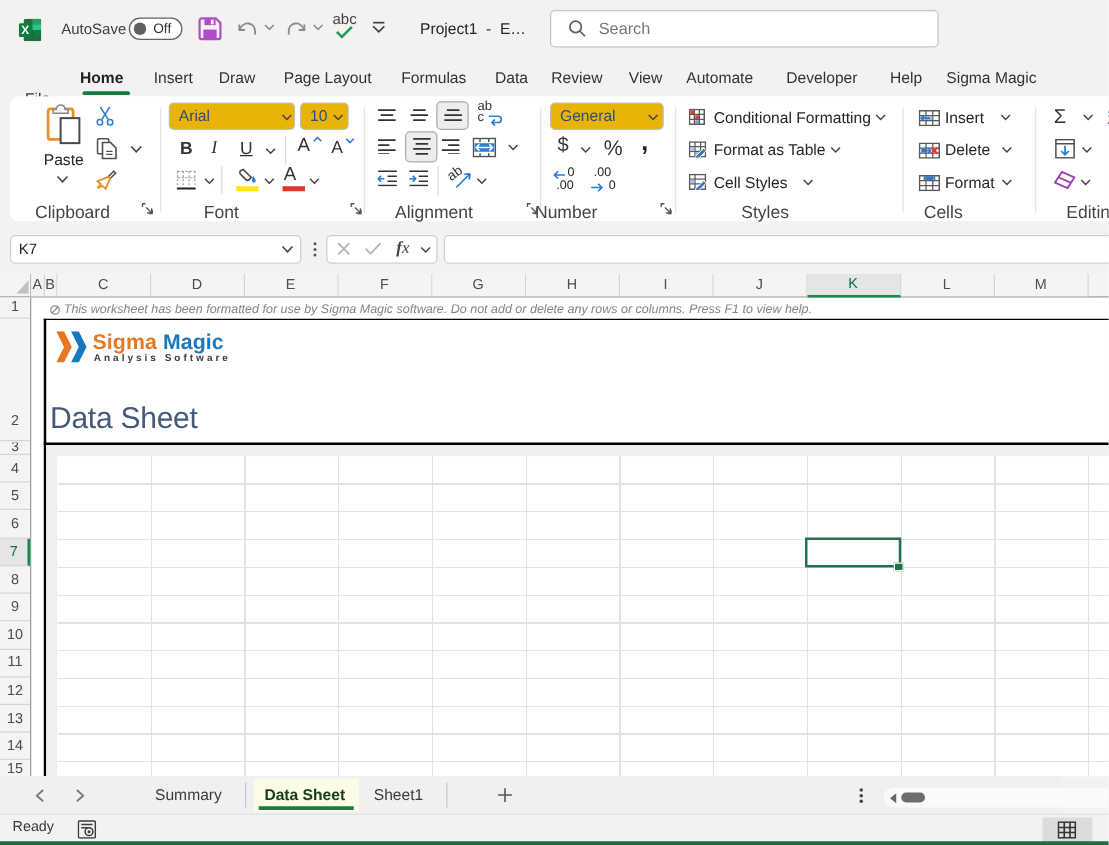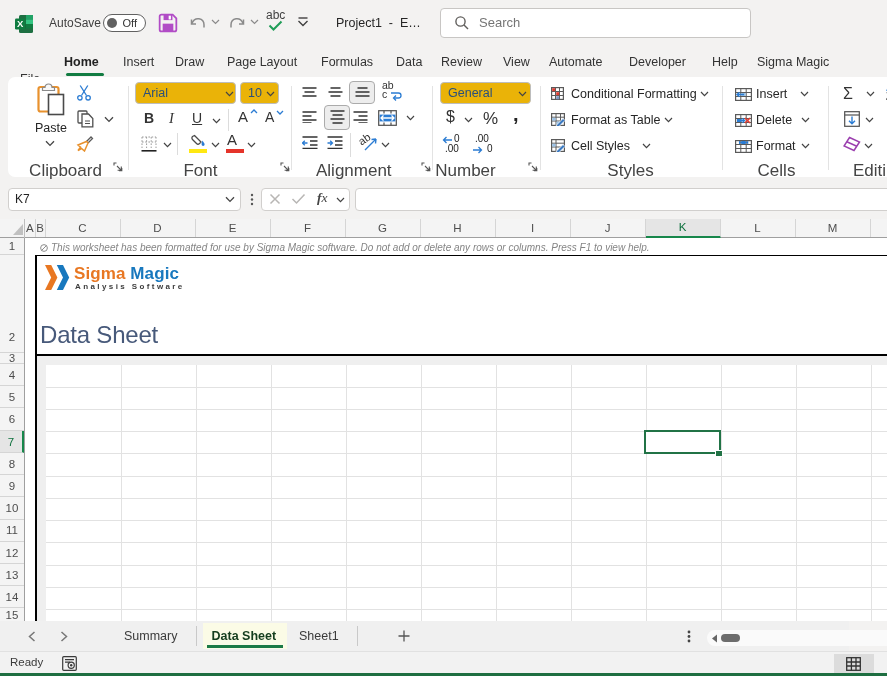--- a/index.html
+++ b/index.html
@@ -6,21 +6,21 @@
 #app{position:relative;width:887px;height:676px;overflow:hidden;background:#f3f2f1;
   font-family:"Liberation Sans",sans-serif;-webkit-font-smoothing:antialiased;}
 #app *{box-sizing:border-box;}
 .abs{position:absolute;}
 
 .ttxt{font-size:12px;color:#404040;}
 
 #ribbon{position:absolute;left:8px;top:77px;width:879px;height:100px;background:#fff;
   border-radius:7px 0 0 7px;}
 .gsep{position:absolute;top:9px;width:1px;height:84px;background:#e3e3e3;}
-.glabel{position:absolute;top:84px;font-size:17px;color:#444;text-align:center;}
+.glabel{position:absolute;top:84px;font-size:14px;color:#444;}
 .launch{position:absolute;top:85px;width:10px;height:10px;}
 .combo{position:absolute;background:#eab308;border:1px solid #bdbdbd;border-radius:4px;
   font-size:12.5px;color:#29507c;display:flex;align-items:center;padding-left:7px;}
 .btxt{font-size:12.5px;color:#262626;}
 
 .hdr{position:absolute;background:#f4f4f4;color:#4d4d4d;font-size:11.5px;
   display:flex;align-items:center;justify-content:center;}
 </style>
 </head>
 <body>

